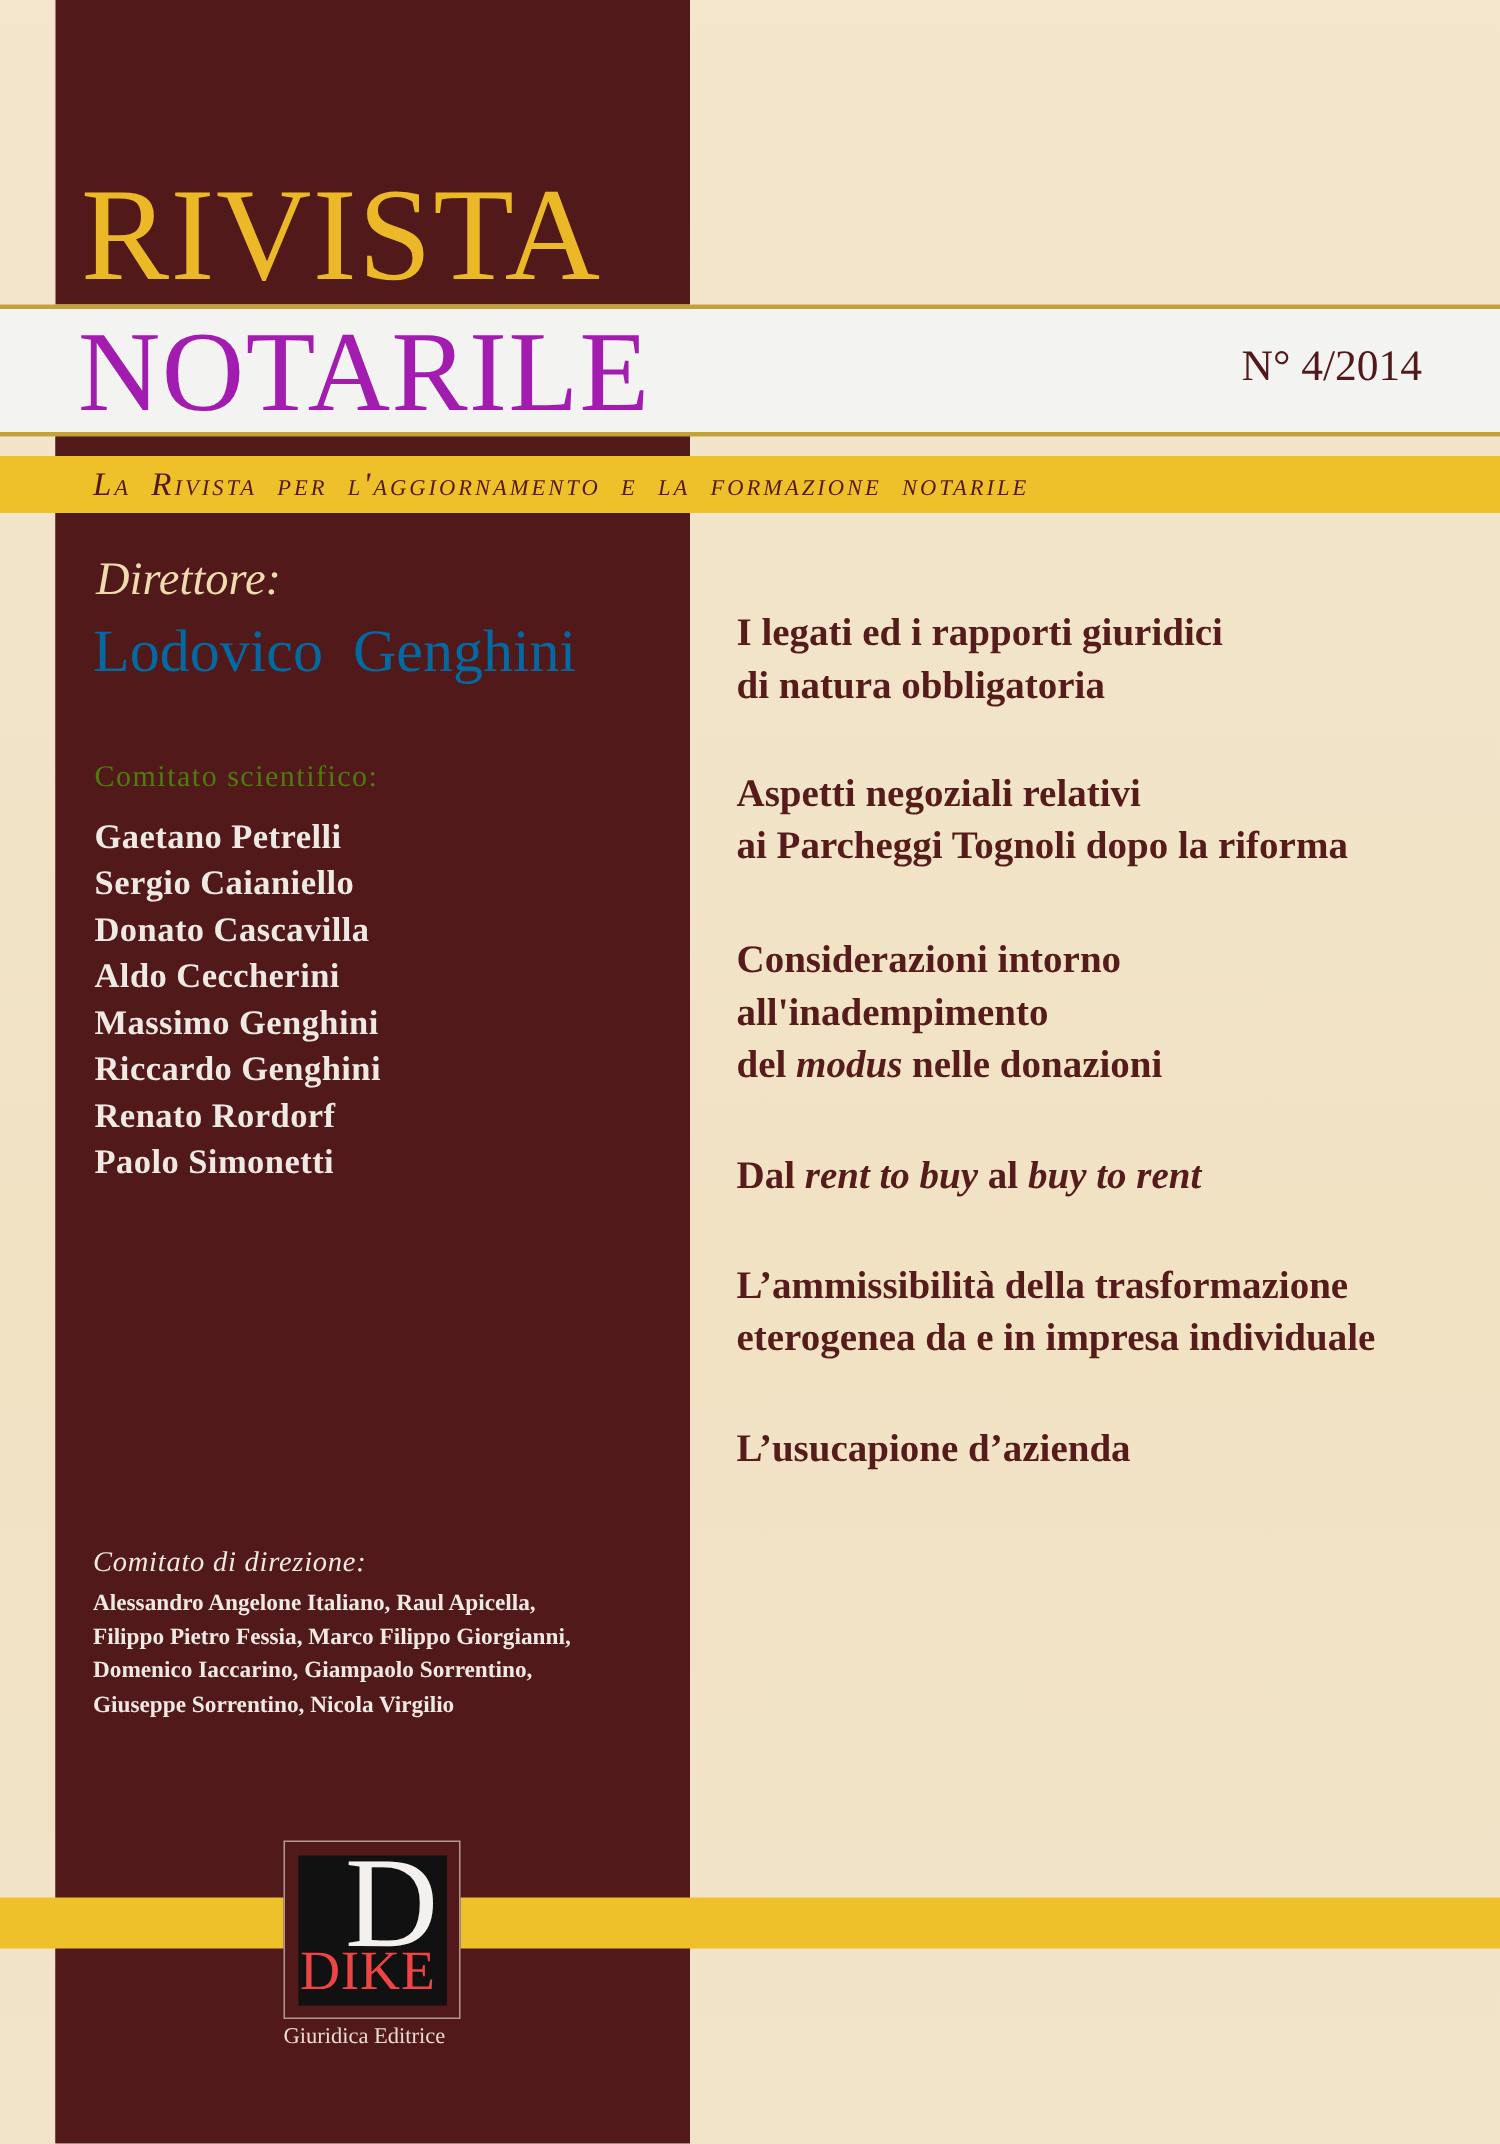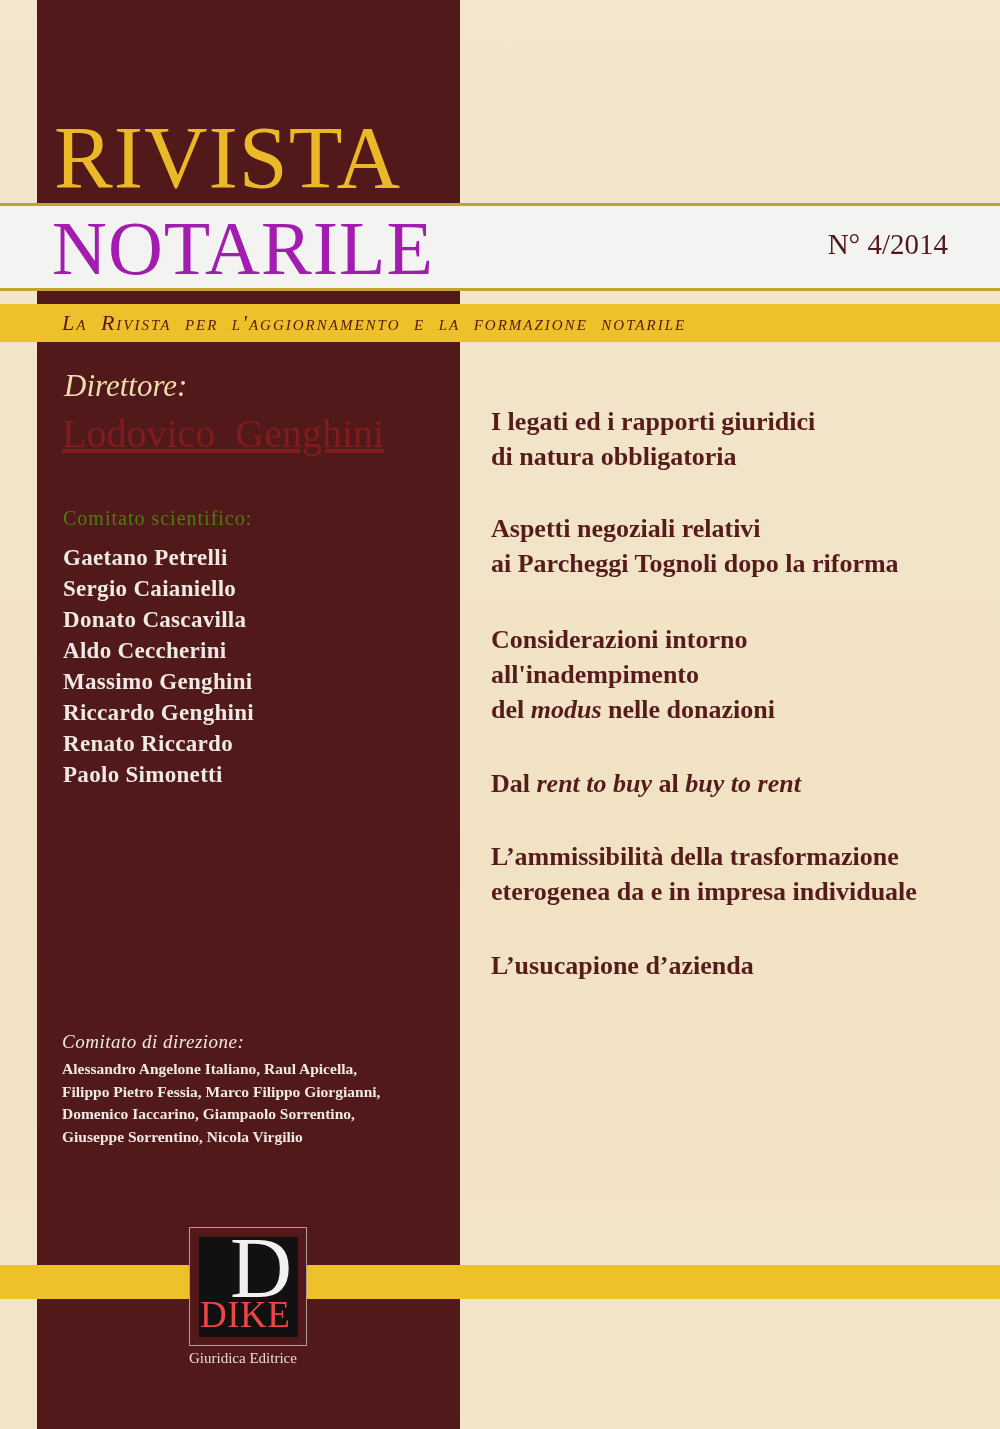--- a/index.html
+++ b/index.html
@@ -44,21 +44,21 @@
       position: absolute; left: 62px; top: 307px; width: 900px;
       font-style: italic; font-size: 22px; line-height: 32px; color: #52191a;
       font-variant: small-caps; letter-spacing: 2px; word-spacing: 6px;
     }
     .director-label {
       position: absolute; left: 64px; top: 368px;
       font-style: italic; font-size: 31px; color: #eedcae;
     }
     .director-name {
       position: absolute; left: 62px; top: 410px;
-      font-size: 40px; color: #7f1d1d; word-spacing: 10px; text-decoration: underline;
+      font-size: 40px; color: #0369a1; word-spacing: 10px;
     }
     .sci-label {
       position: absolute; left: 63px; top: 507px;
       font-size: 20px; color: #4d7c0f; letter-spacing: 1px;
     }
     .sci-list {
       position: absolute; left: 63px; top: 542px; margin: 0; padding: 0;
       list-style: none;
     }
     .sci-list li {
@@ -133,21 +133,21 @@
 <div class="director-name">Lodovico Genghini</div>
 
 <div class="sci-label">Comitato scientifico:</div>
 <ul class="sci-list">
   <li>Gaetano Petrelli</li>
   <li>Sergio Caianiello</li>
   <li>Donato Cascavilla</li>
   <li>Aldo Ceccherini</li>
   <li>Massimo Genghini</li>
   <li>Riccardo Genghini</li>
-  <li>Renato Riccardo</li>
+  <li>Renato Rordorf</li>
   <li>Paolo Simonetti</li>
 </ul>
 
 <div class="dir-label">Comitato di direzione:</div>
 <div class="dir-list">
   <span>Alessandro Angelone Italiano, Raul Apicella,</span>
   <span>Filippo Pietro Fessia, Marco Filippo Giorgianni,</span>
   <span>Domenico Iaccarino, Giampaolo Sorrentino,</span>
   <span>Giuseppe Sorrentino, Nicola Virgilio</span>
 </div>

